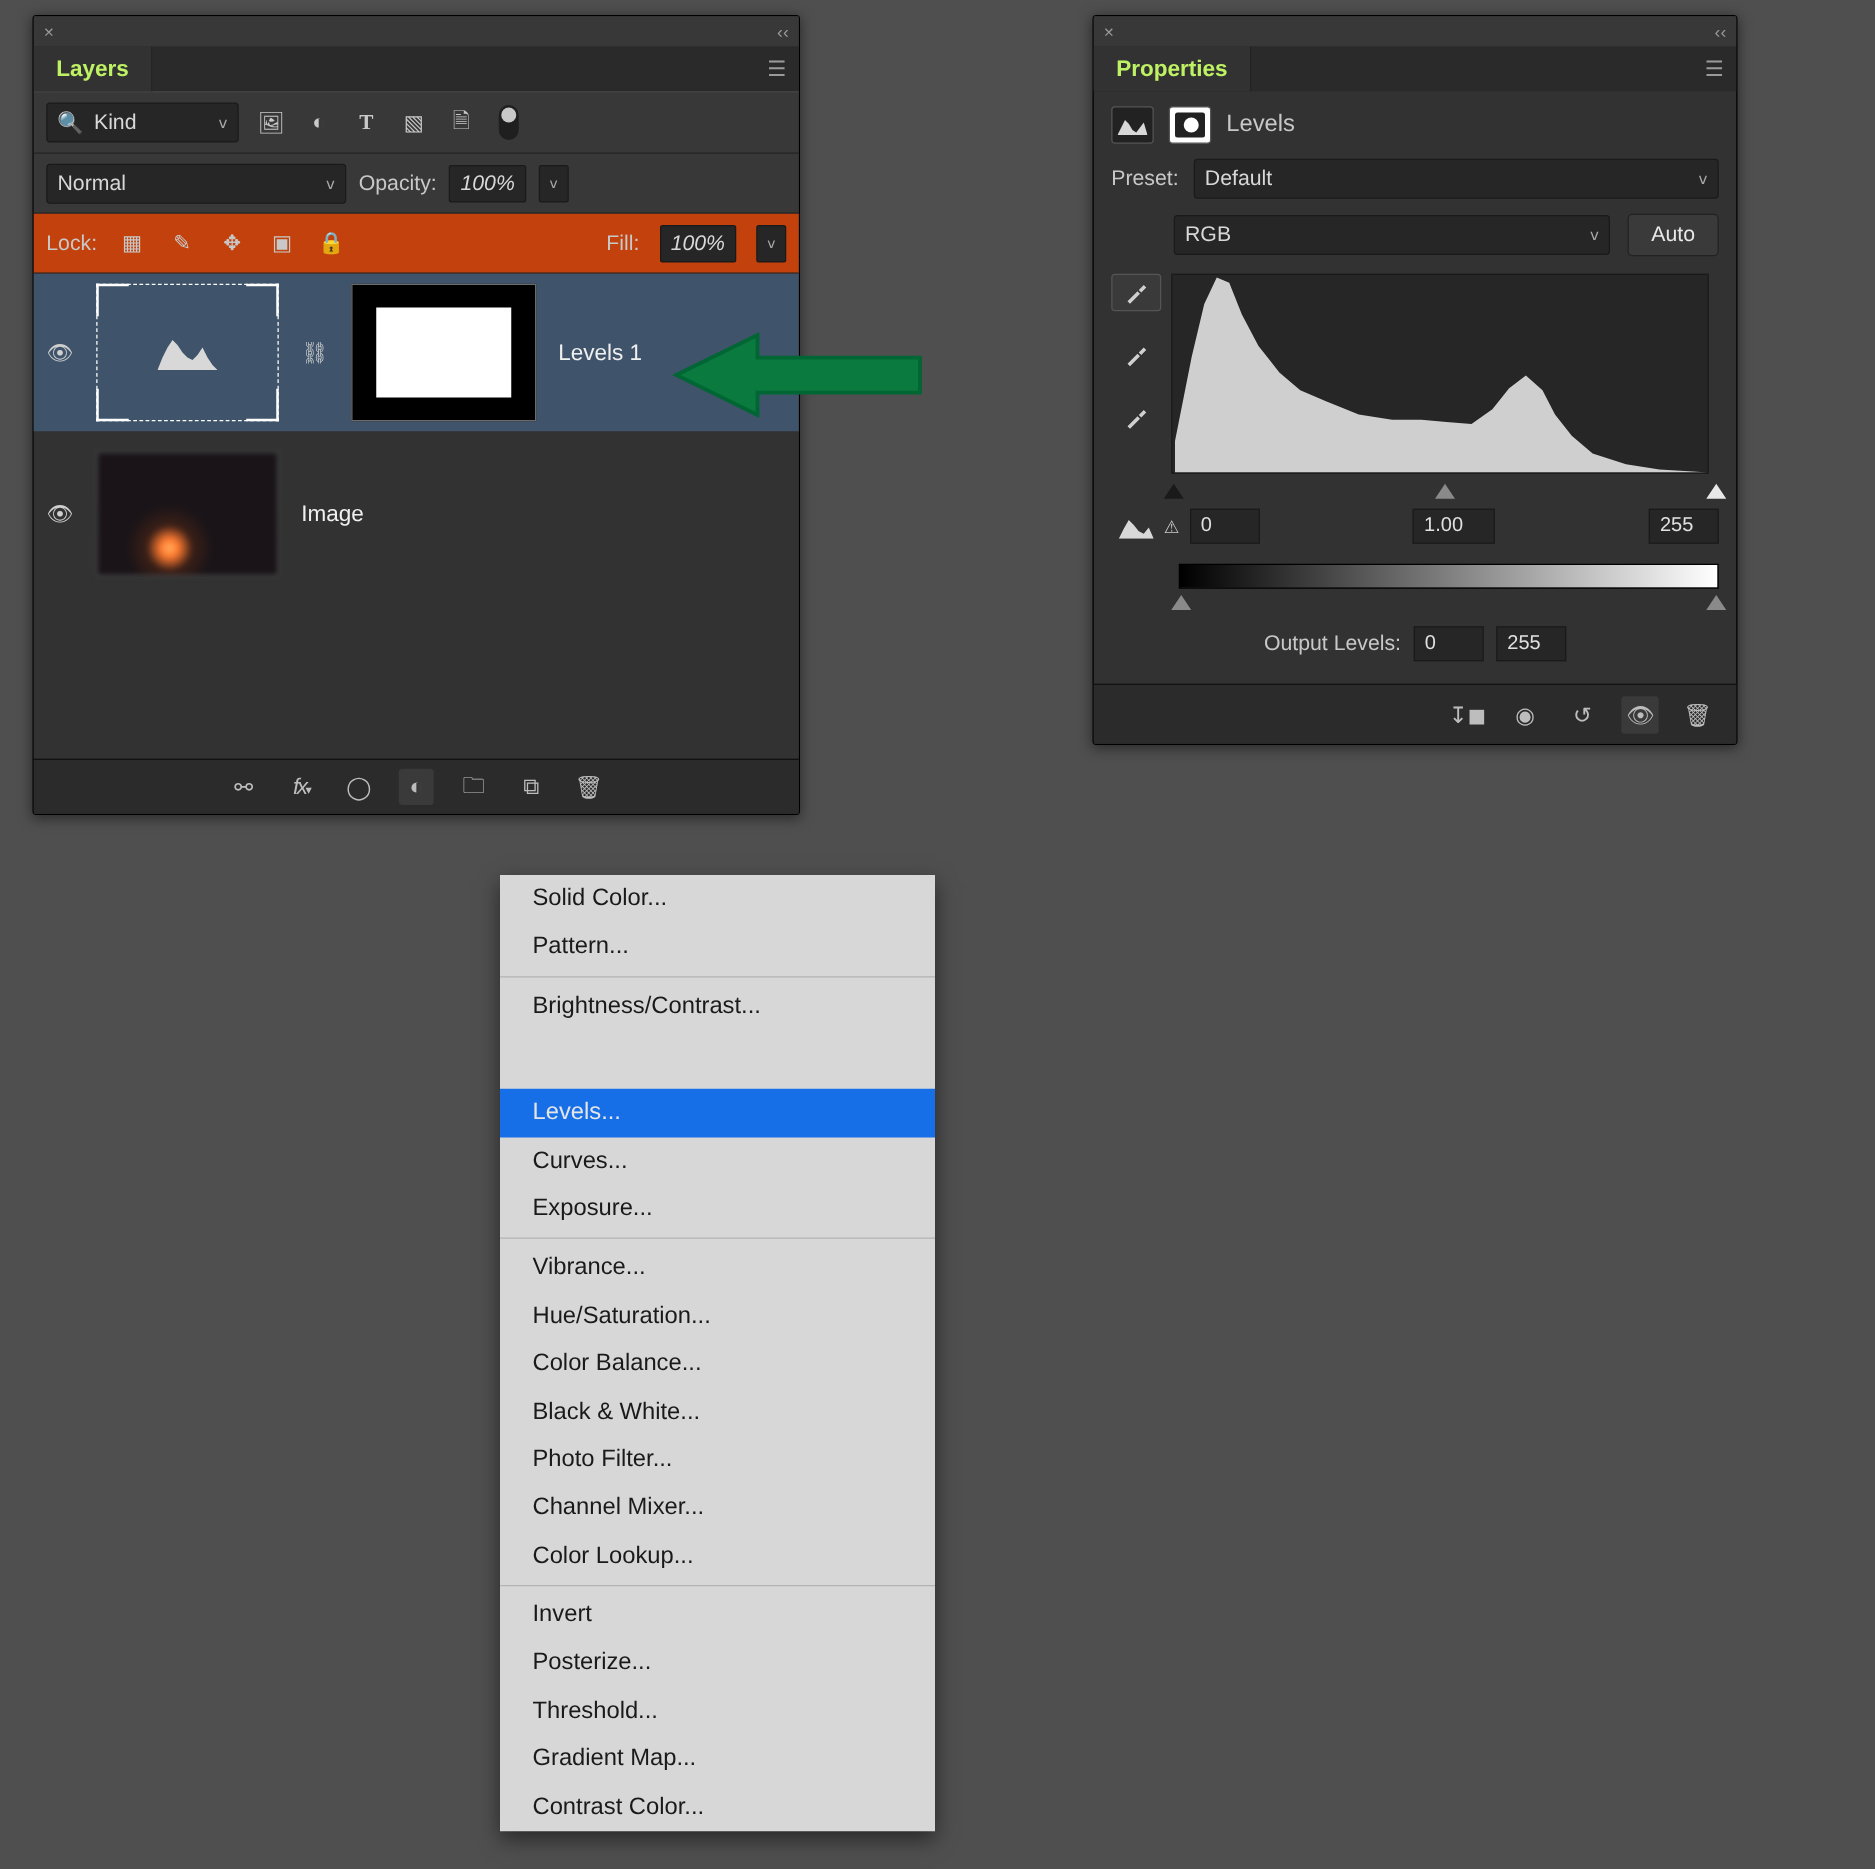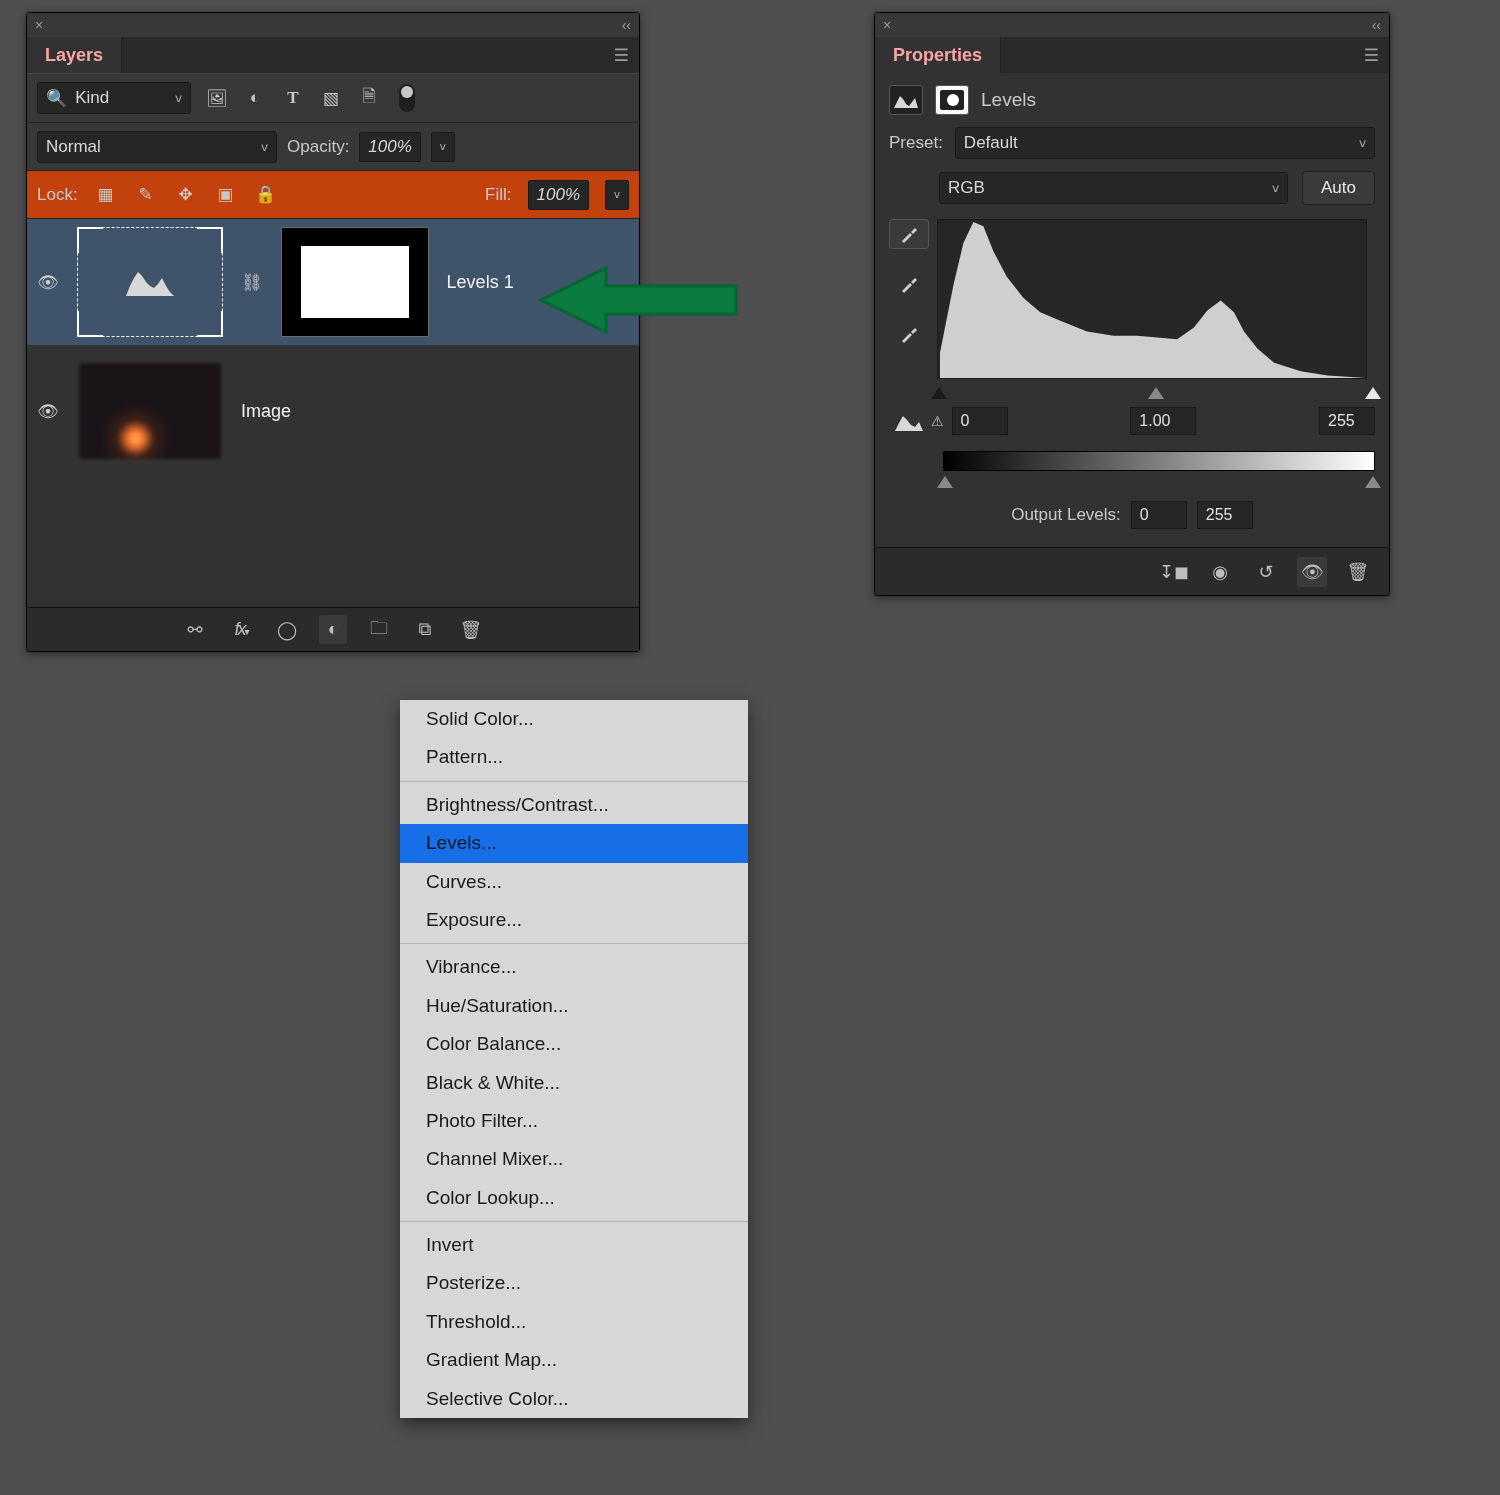--- a/index.html
+++ b/index.html
@@ -27,21 +27,21 @@
   }
   .panel-close {
     position:absolute; left:8px; top:4px; width:14px; height:14px;
     color:#9a9a9a; font-size:14px; cursor:pointer;
   }
   .panel-collapse {
     position:absolute; right:8px; top:4px; color:#9a9a9a; font-size:14px; cursor:pointer;
   }
   .tab-strip { display:flex; align-items:stretch; background:#2a2a2a; height:36px; }
   .tab {
-    background:#323232; color:#fca5a5; font-weight:600; padding:8px 18px 6px 18px;
+    background:#323232; color:#bef264; font-weight:600; padding:8px 18px 6px 18px;
     border-right:1px solid #222; font-size:18px;
   }
   .tab-strip .menu-icon { margin-left:auto; align-self:center; margin-right:10px; color:#9a9a9a; cursor:pointer; }
 
   
   .filter-row { height:50px; background:#383838; border-top:1px solid #444; border-bottom:1px solid #222; display:flex; align-items:center; padding:0 10px; gap:14px; }
   .dropdown {
     background:#262626; border:1px solid #1a1a1a; border-radius:3px; height:32px;
     display:flex; align-items:center; padding:0 8px; color:#d8d8d8; gap:8px; cursor:pointer;
   }
@@ -91,21 +91,21 @@
   }
   .panel-footer .fbtn { cursor:pointer; width:28px; text-align:center; font-size:18px;}
   .panel-footer .fbtn.active { background:#3a3a3a; border-radius:3px; padding:4px 4px;}
 
   
   .ctx {
     position:absolute; background:#d7d7d7; color:#1a1a1a; width:348px;
     box-shadow:0 6px 16px rgba(0,0,0,.5); font-size:19px; z-index:10;
   }
   .ctx .item { padding:4px 26px; cursor:pointer; line-height:1.6;}
-  .ctx .item.selected { background:#176fe8; color:#0f172a; }
+  .ctx .item.selected { background:#176fe8; color:#e5e5e5;margin-top:47px; }
   .ctx hr { border:none; border-top:1px solid #b4b4b4; margin:4px 0; }
 
   
   .prop-header { display:flex; align-items:center; gap:12px; padding:12px 14px 6px 14px; }
   .prop-icon-box {
     width:34px; height:30px; border:1px solid #555; background:#222; border-radius:3px;
     display:flex; align-items:center; justify-content:center;
   }
   .mask-icon-box { width:34px; height:30px; border:1px solid #555; background:#fff; border-radius:3px; position:relative;}
   .mask-icon-box::after { content:""; position:absolute; inset:4px; background:#222; border-radius:2px;}
@@ -258,21 +258,21 @@
     <div class="item">Color Balance...</div>
     <div class="item">Black &amp; White...</div>
     <div class="item">Photo Filter...</div>
     <div class="item">Channel Mixer...</div>
     <div class="item">Color Lookup...</div>
     <hr>
     <div class="item">Invert</div>
     <div class="item">Posterize...</div>
     <div class="item">Threshold...</div>
     <div class="item">Gradient Map...</div>
-    <div class="item">Selective Color...</div>
+    <div class="item">Contrast Color...</div>
   </div>
 
 <div class="panel" style="left:874px; top:12px; width:516px;">
   <div class="panel-titlebar">
     <span class="panel-close">×</span>
     <span class="panel-collapse">‹‹</span>
   </div>
   <div class="tab-strip">
     <div class="tab">Properties</div>
     <span class="menu-icon">☰</span>

